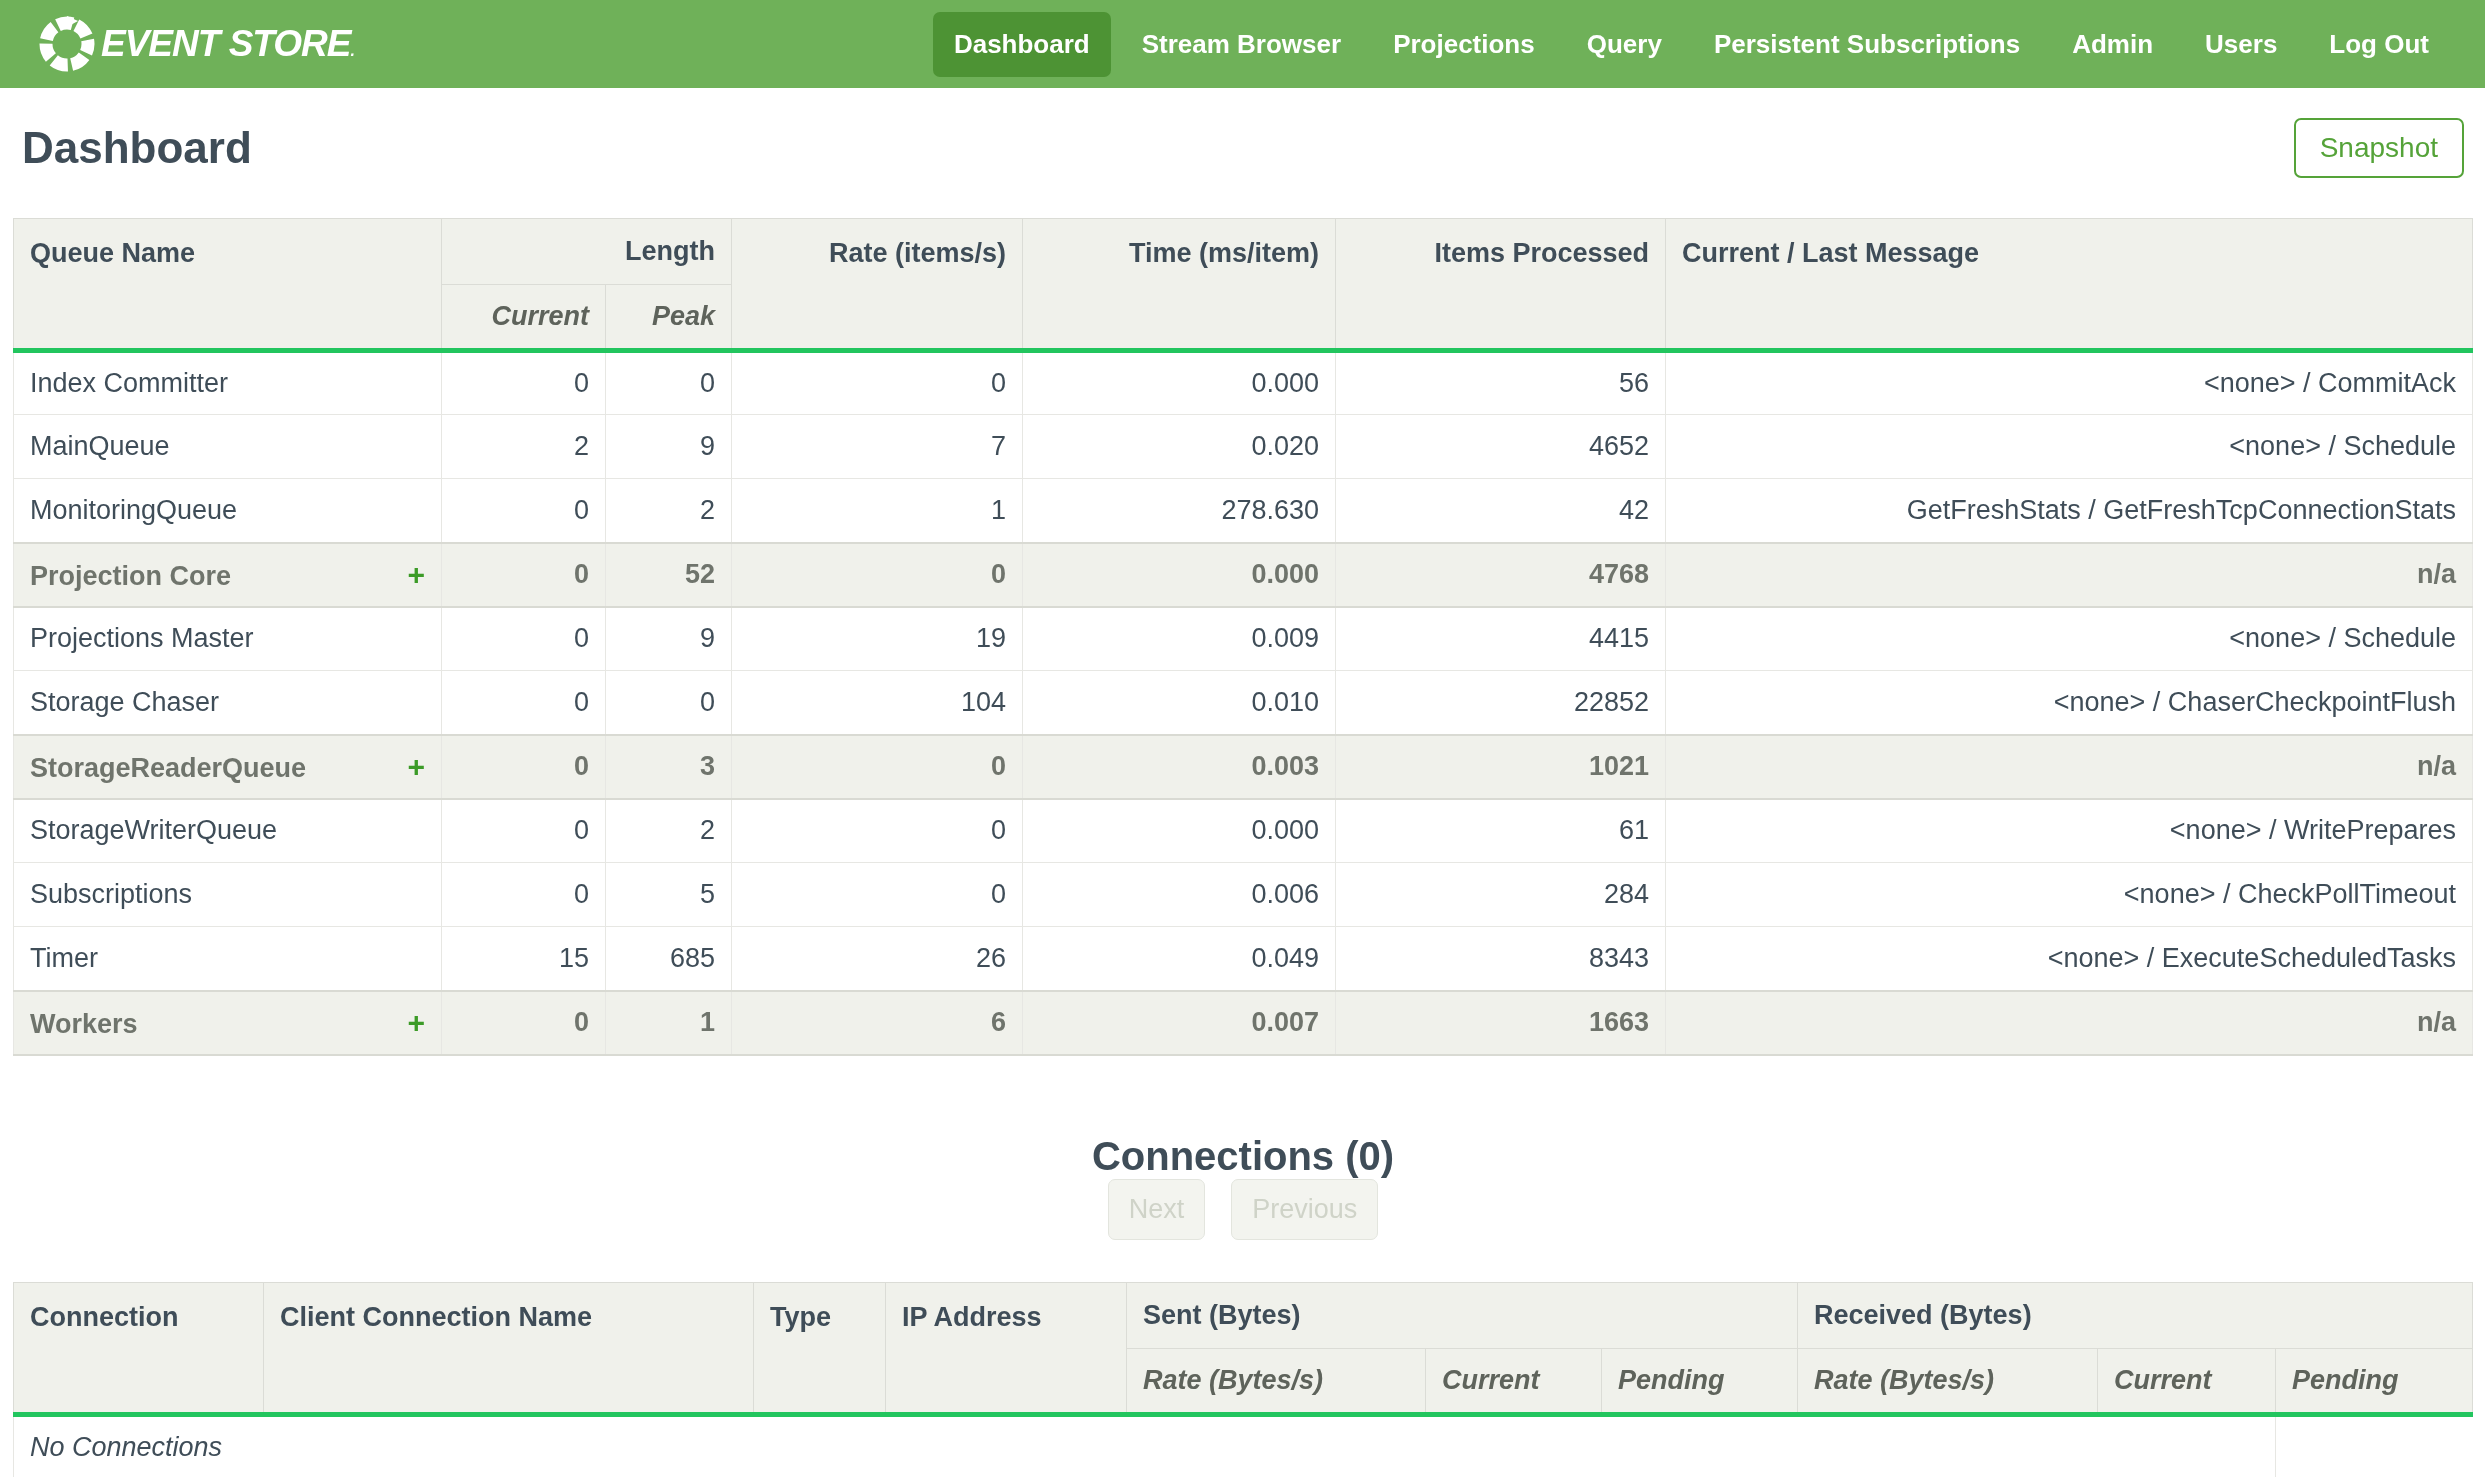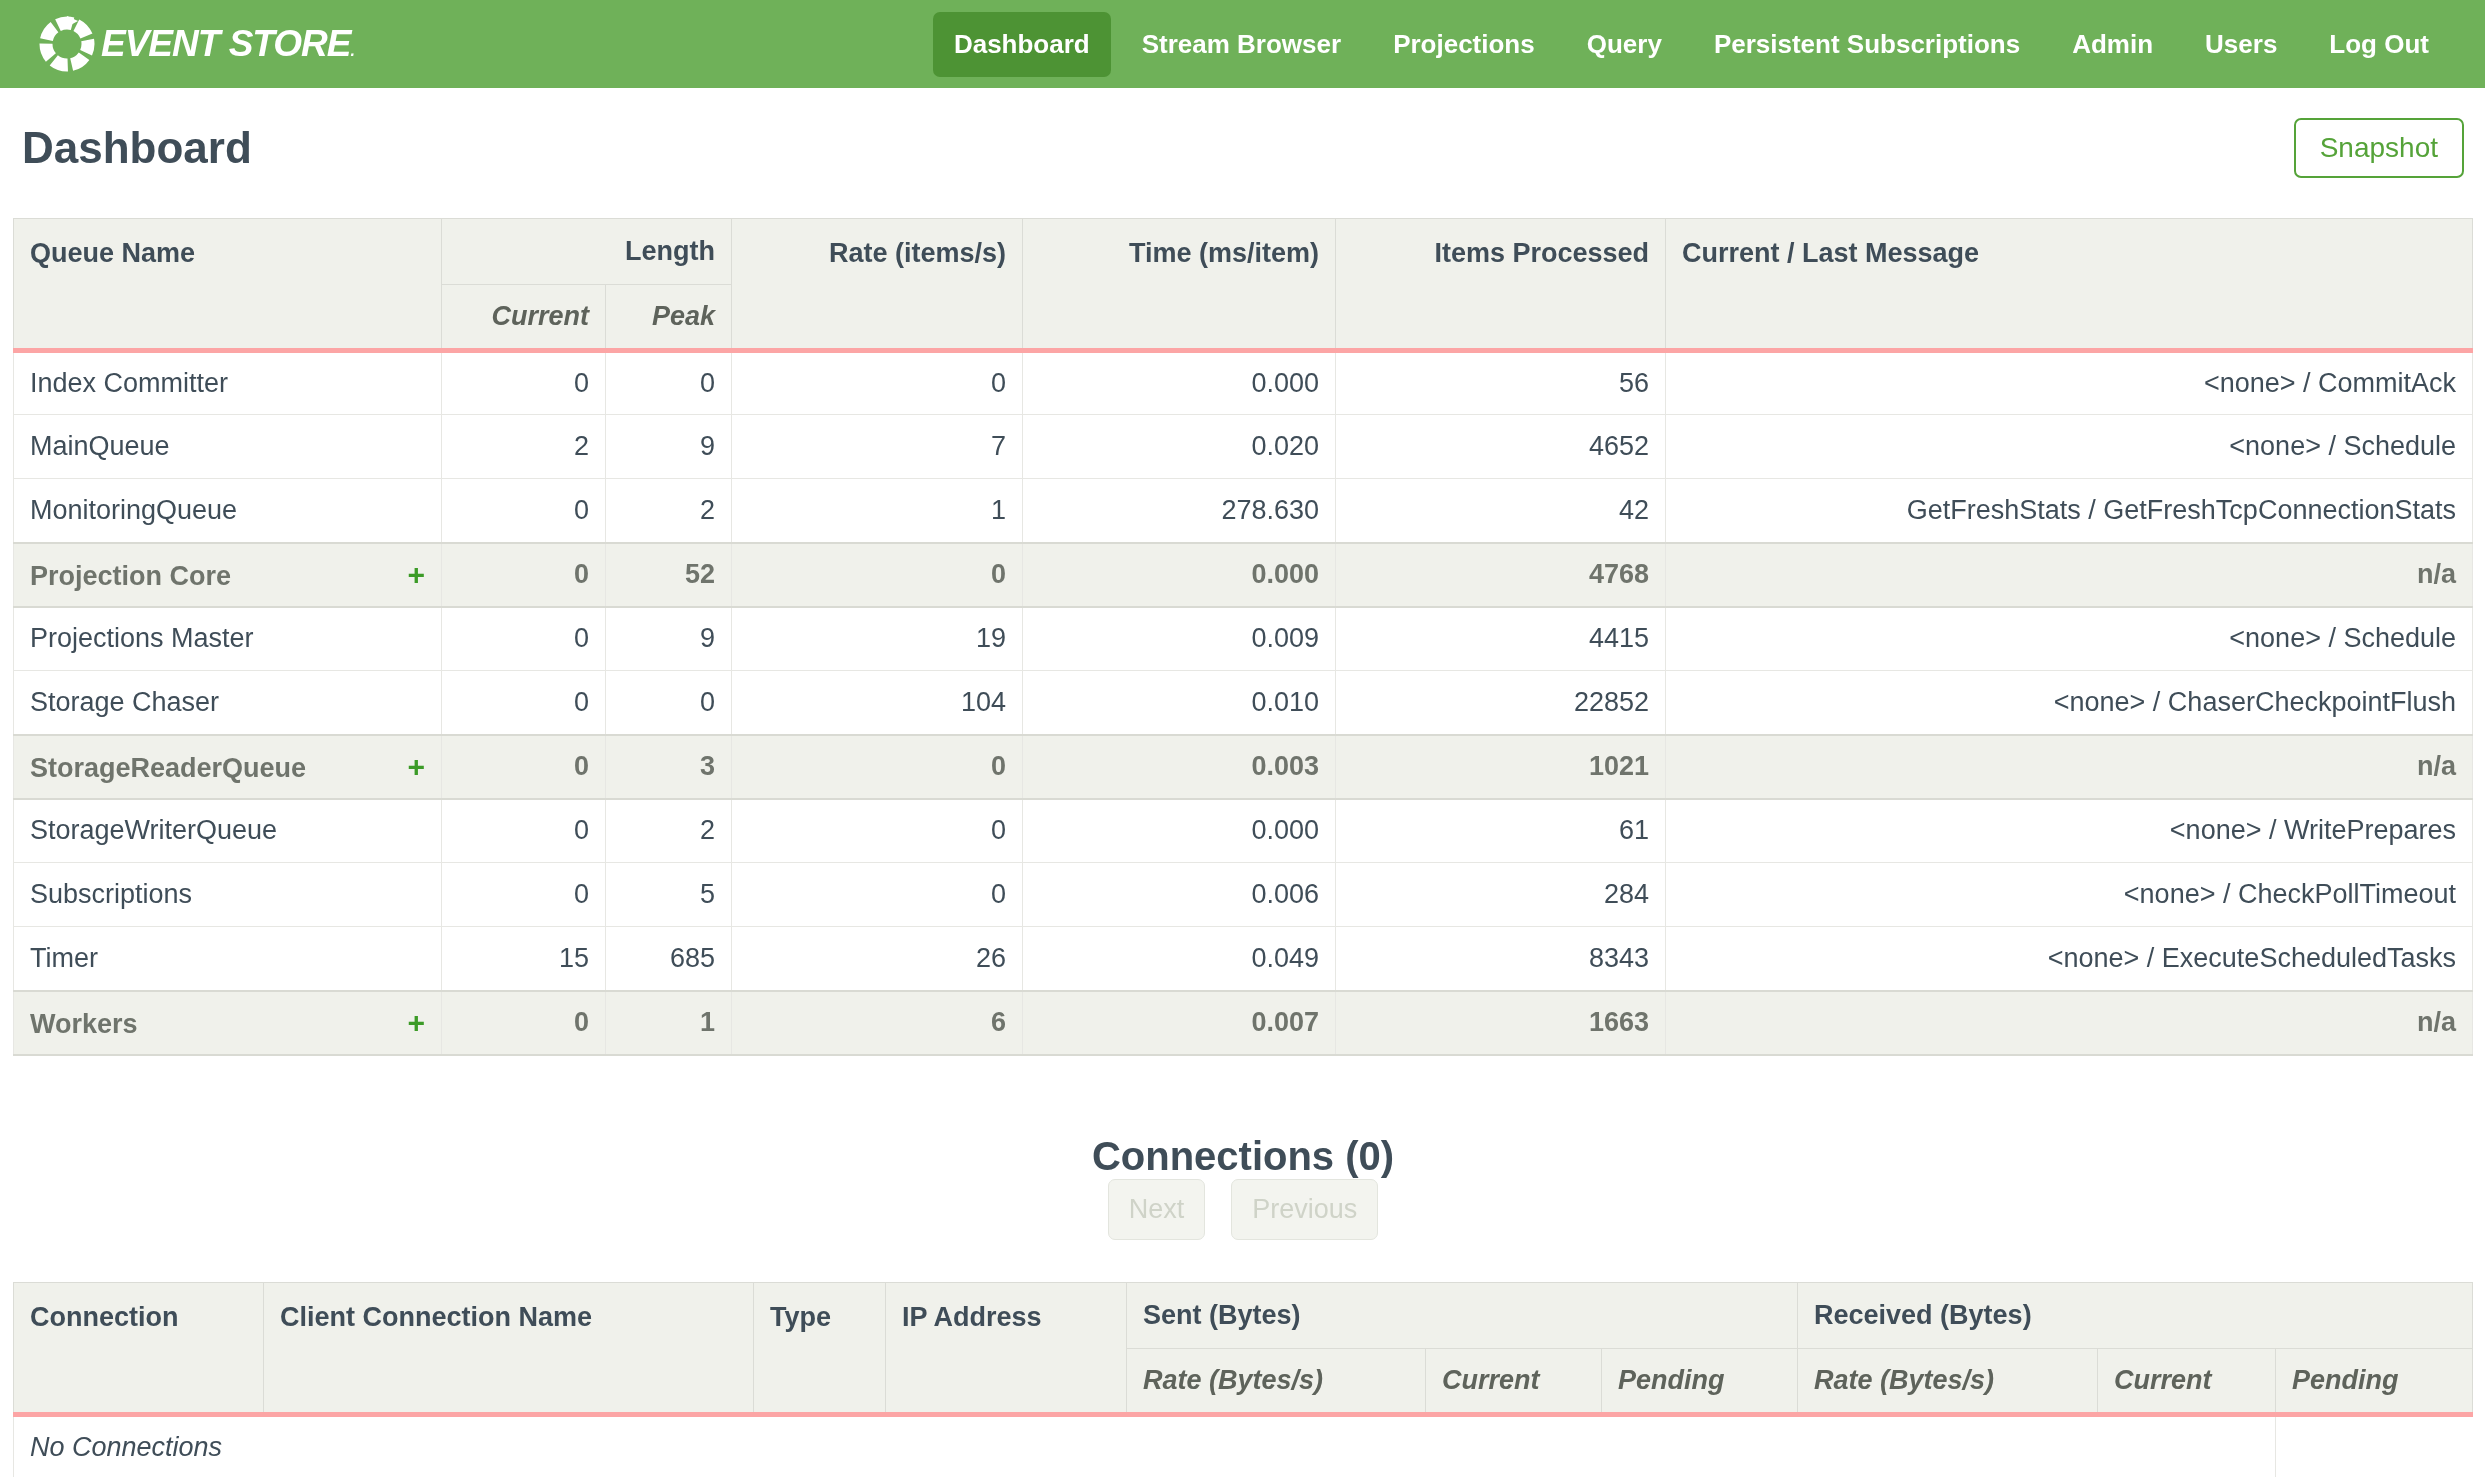--- a/index.html
+++ b/index.html
@@ -47,21 +47,21 @@
   
   table { border-collapse:collapse; table-layout:fixed; width:2460px; font-size:27px; }
   th, td { padding:0 16px; overflow:hidden; white-space:nowrap; }
   thead th {
     background:#f0f1eb; border:1px solid #dbdcd6;
     font-weight:bold; color:#3f4d58; text-align:left;
     height:66px;
   }
   thead tr.h2 th { font-style:italic; color:#5e635b; }
   thead th.span2 { vertical-align:top; padding-top:19px; height:131px; }
-  thead { border-bottom:5px solid #fca5a5; }
+  thead { border-bottom:5px solid #22c55e; }
   tbody td {
     background:#fff; border:1px solid #e7e7e3; height:64px; color:#3f4d58;
   }
   .al-r { text-align:right; }
   
   .qname { display:flex; align-items:flex-end; justify-content:space-between; }
   .plus { display:none; color:#3c9b27; font-weight:bold; font-size:30px; }
   tr.group-row td { background:#f0f1eb; color:#6f746c; font-weight:bold;
     border-top:2px solid #d9dad3; border-bottom:2px solid #d9dad3; }
   tr.group-row .plus { display:inline; }

